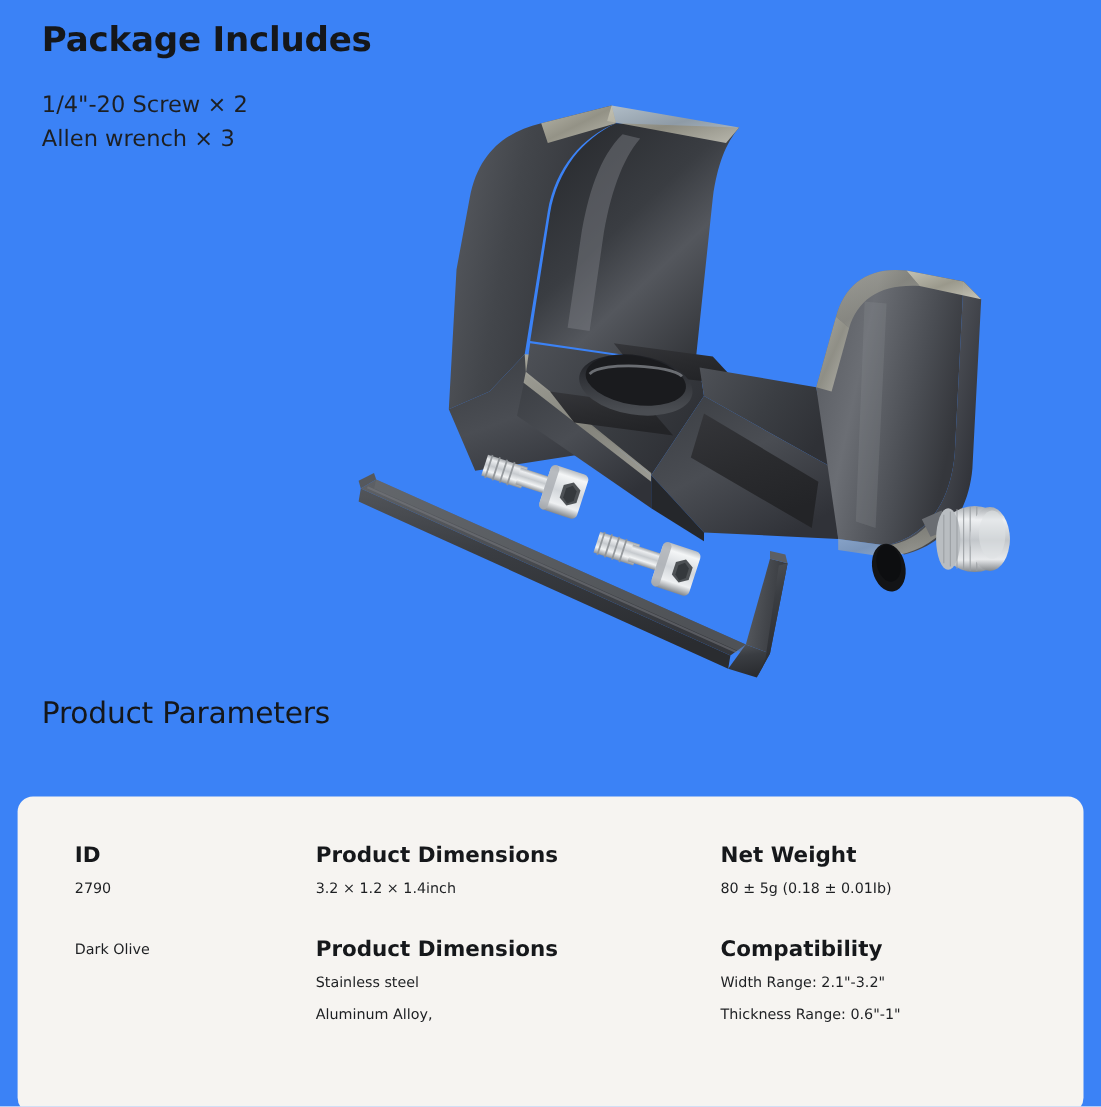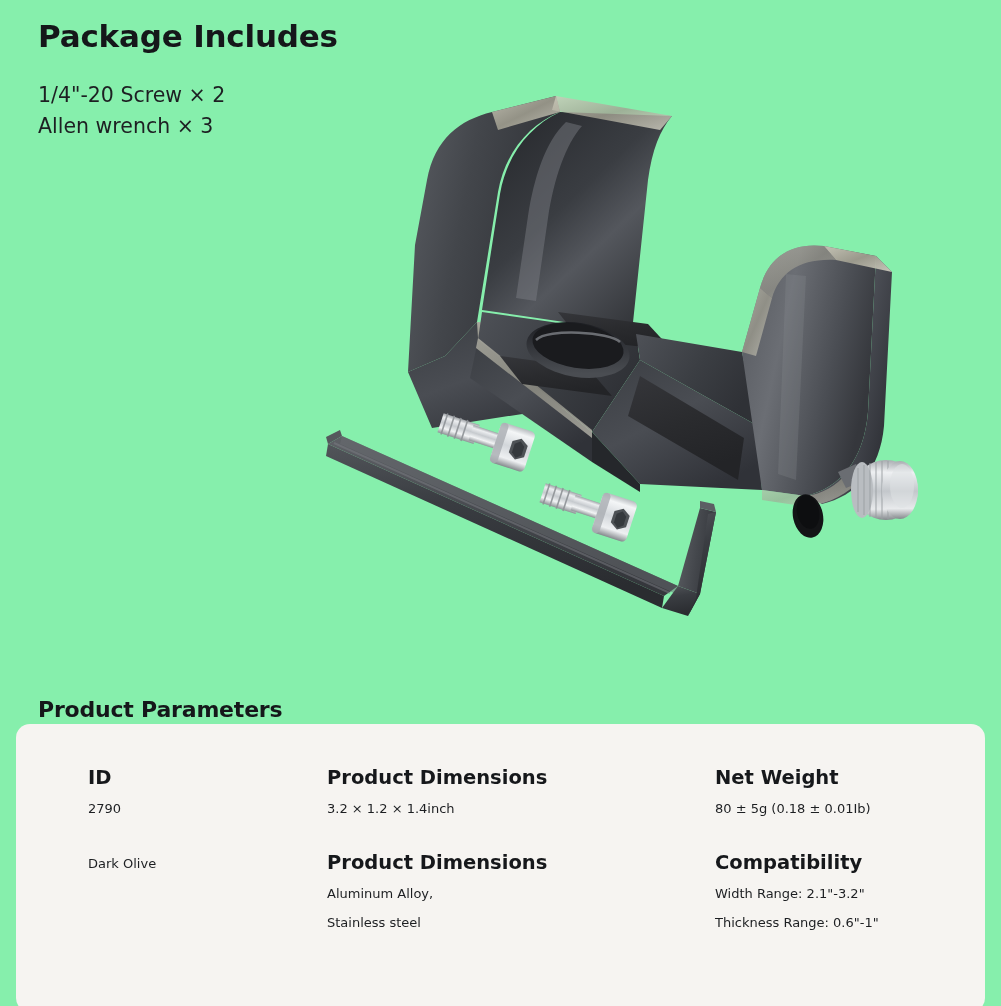--- a/index.html
+++ b/index.html
@@ -2,56 +2,56 @@
 <html><head>
 <meta charset="utf-8">
 <style>
   * { box-sizing: border-box; margin: 0; padding: 0; }
   html, body {
     width: 1001px; height: 1006px;
     background: #ffffff;
     font-family: "DejaVu Sans", "Liberation Sans", sans-serif;
     overflow: hidden;
   }
-  .page { position: relative; width: 1001px; height: 1006px; background: #86efac; }
+  .page { position: relative; width: 1001px; height: 1006px; background: #3b82f6; }
 
   
   .pkg-title {
     position: absolute; left: 38px; top: 18px;
     font-size: 31px; font-weight: 700; color: #15171a;
     letter-spacing: -0.2px;
   }
   .pkg-list {
     position: absolute; left: 38px; top: 80px;
     font-size: 20.5px; color: #1d1f22; line-height: 31px;
   }
   .pkg-list div { white-space: nowrap; }
 
   
   .hero { position: absolute; left: 0; top: 60px; width: 1001px; height: 580px; }
   .hero svg { display: block; width: 1001px; height: 580px; }
 
   
   .params-title {
-    position: absolute; left: 38px; top: 697px;
-    font-size: 22px; font-weight: 700; color: #15171a;
+    position: absolute; left: 38px; top: 633px;
+    font-size: 27px; font-weight: 400; color: #15171a;
     letter-spacing: -0.2px;
   }
   .params-card {
     position: absolute; left: 16px; top: 724px;
     width: 969px; height: 288px;
     background: #f6f4f1;
     border-radius: 14px;
   }
   .params-grid {
     position: absolute; left: 68px; top: 764px;
     width: 900px;
   }
   .prow { display: flex; margin-bottom: 26px; }
-  .pcell { flex: 0 0 auto; margin-left: 20px; }
+  .pcell { flex: 0 0 auto; }
   .pcell.c1 { width: 219px; }
   .pcell.c2 { width: 368px; }
   .pcell.c3 { width: 313px; }
   .plabel {
     font-size: 19.5px; font-weight: 700; color: #16181b;
     line-height: 27px; margin-bottom: 3px; white-space: nowrap;
   }
   .pval {
     font-size: 13px; font-weight: 400; color: #1d1f22;
     line-height: 29px; white-space: nowrap;
@@ -316,22 +316,22 @@
         <div class="pval">80 ± 5g (0.18 ± 0.01Ib)</div>
       </div>
     </div>
 
     <div class="prow">
       <div class="pcell c1">
         <div class="pval">Dark Olive</div>
       </div>
       <div class="pcell c2">
         <div class="plabel">Product Dimensions</div>
+        <div class="pval">Stainless steel</div>
         <div class="pval">Aluminum Alloy,</div>
-        <div class="pval">Stainless steel</div>
       </div>
       <div class="pcell c3">
         <div class="plabel">Compatibility</div>
         <div class="pval">Width Range:  2.1"-3.2"</div>
         <div class="pval">Thickness Range:  0.6"-1"</div>
       </div>
     </div>
 
   </div>
 </div>

